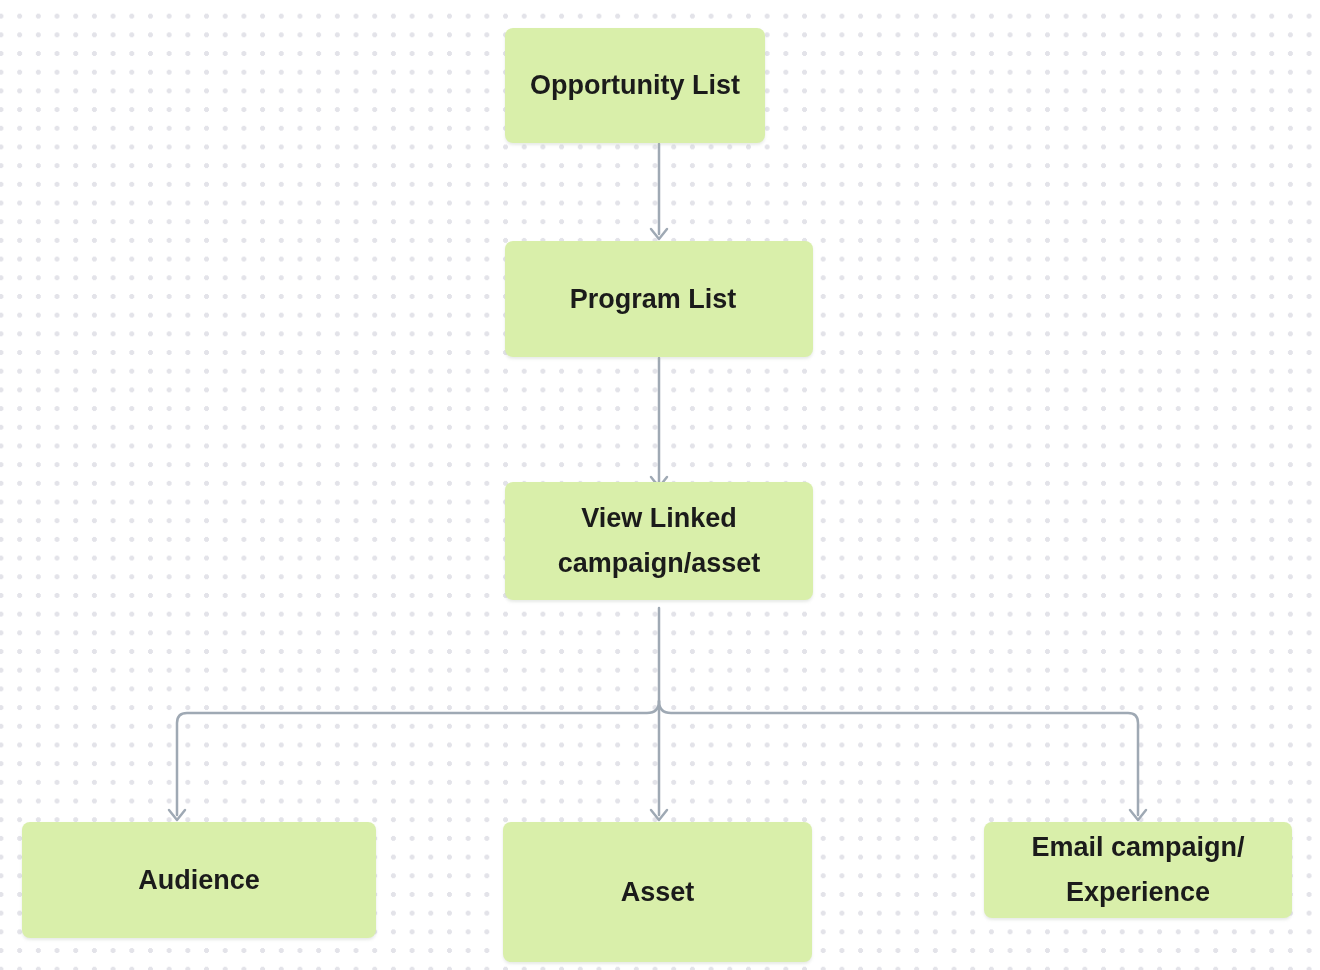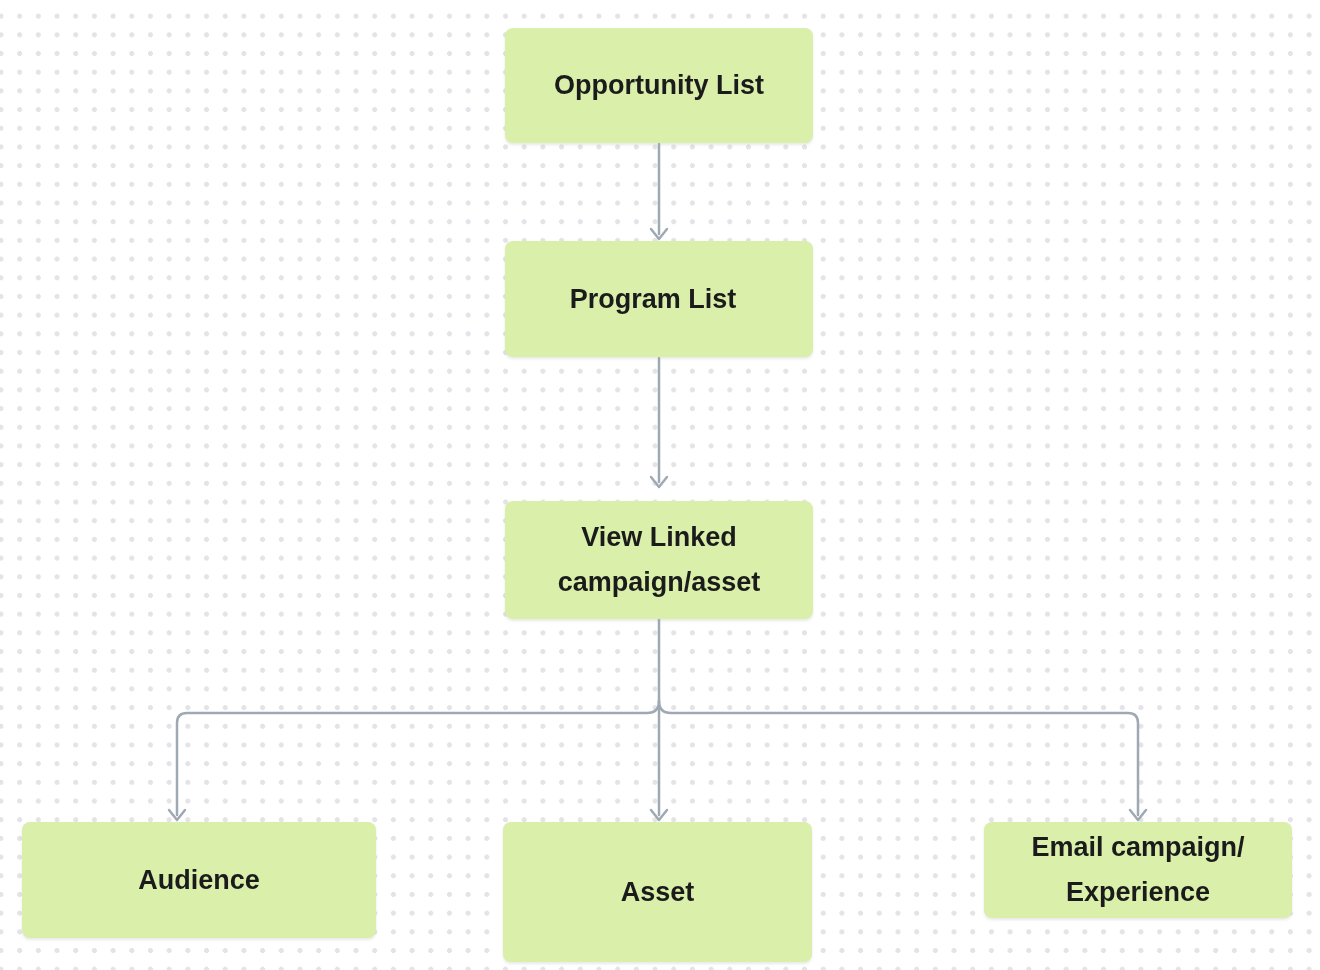--- a/index.html
+++ b/index.html
@@ -80,25 +80,25 @@
       <path d="M659 701 Q659 713 647 713 H 187 Q177 713 177 723 V 815"></path>
       <polyline points="169,810 177,820 185,810"></polyline>
     </g>
 
     <g>
       <path d="M659 701 Q659 713 671 713 H 1128 Q1138 713 1138 723 V 815"></path>
       <polyline points="1130,810 1138,820 1146,810"></polyline>
     </g>
   </svg>
 
-  <div class="node" style="left:505px; top:28px;  width:308px; height:115px;">Opportunity List</div>
+  <div class="node" style="left:505px; top:28px;  width:260px; height:115px;">Opportunity List</div>
 
   <div class="node" style="left:505px; top:241px; width:308px; height:116px;padding-left:12px;">Program List</div>
 
-  <div class="node" style="left:505px; top:501px; width:308px; height:118px;">View Linked campaign/asset</div>
+  <div class="node" style="left:505px; top:482px; width:308px; height:118px;">View Linked campaign/asset</div>
 
   <div class="node" style="left:22px;  top:822px; width:354px; height:116px;">Audience</div>
 
   <div class="node" style="left:503px; top:822px; width:309px; height:140px;">Asset</div>
 
   <div class="node" style="left:984px; top:822px; width:308px; height:96px;">Email campaign/ Experience</div>
 
 </div>
 
 </body></html>

